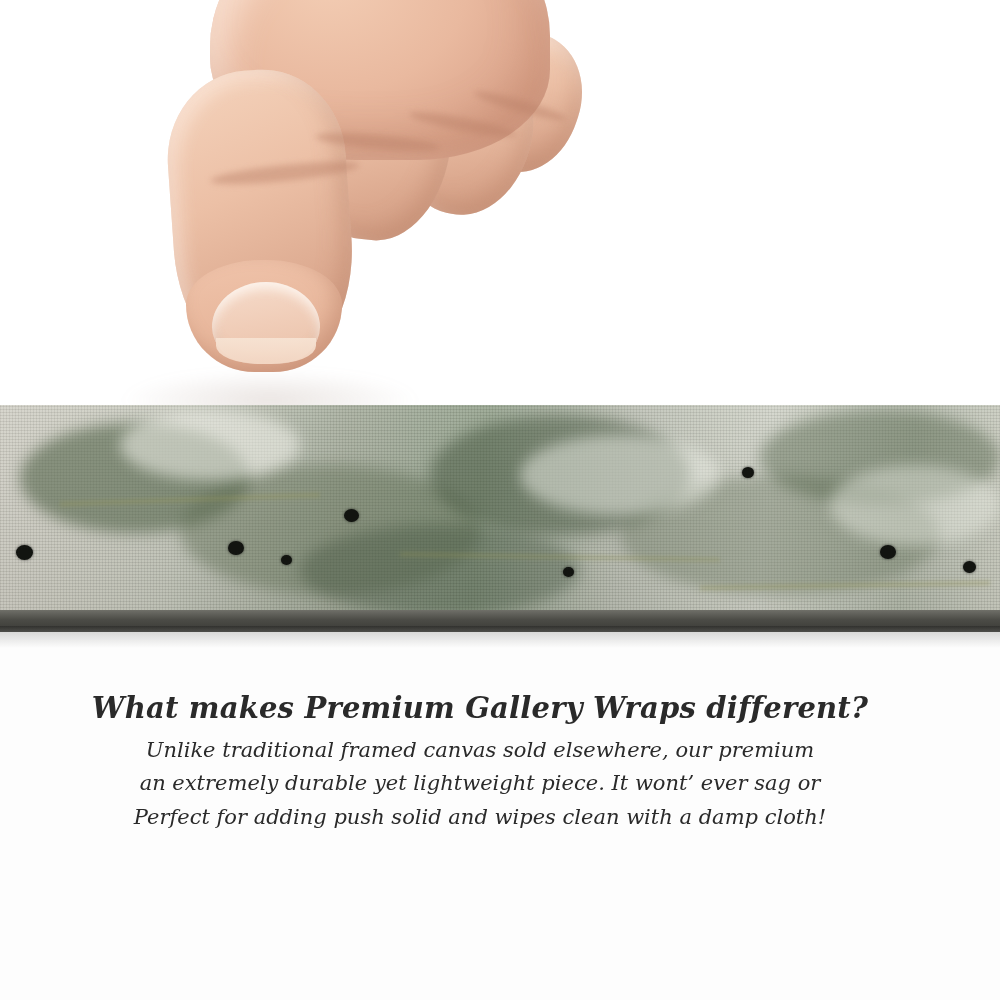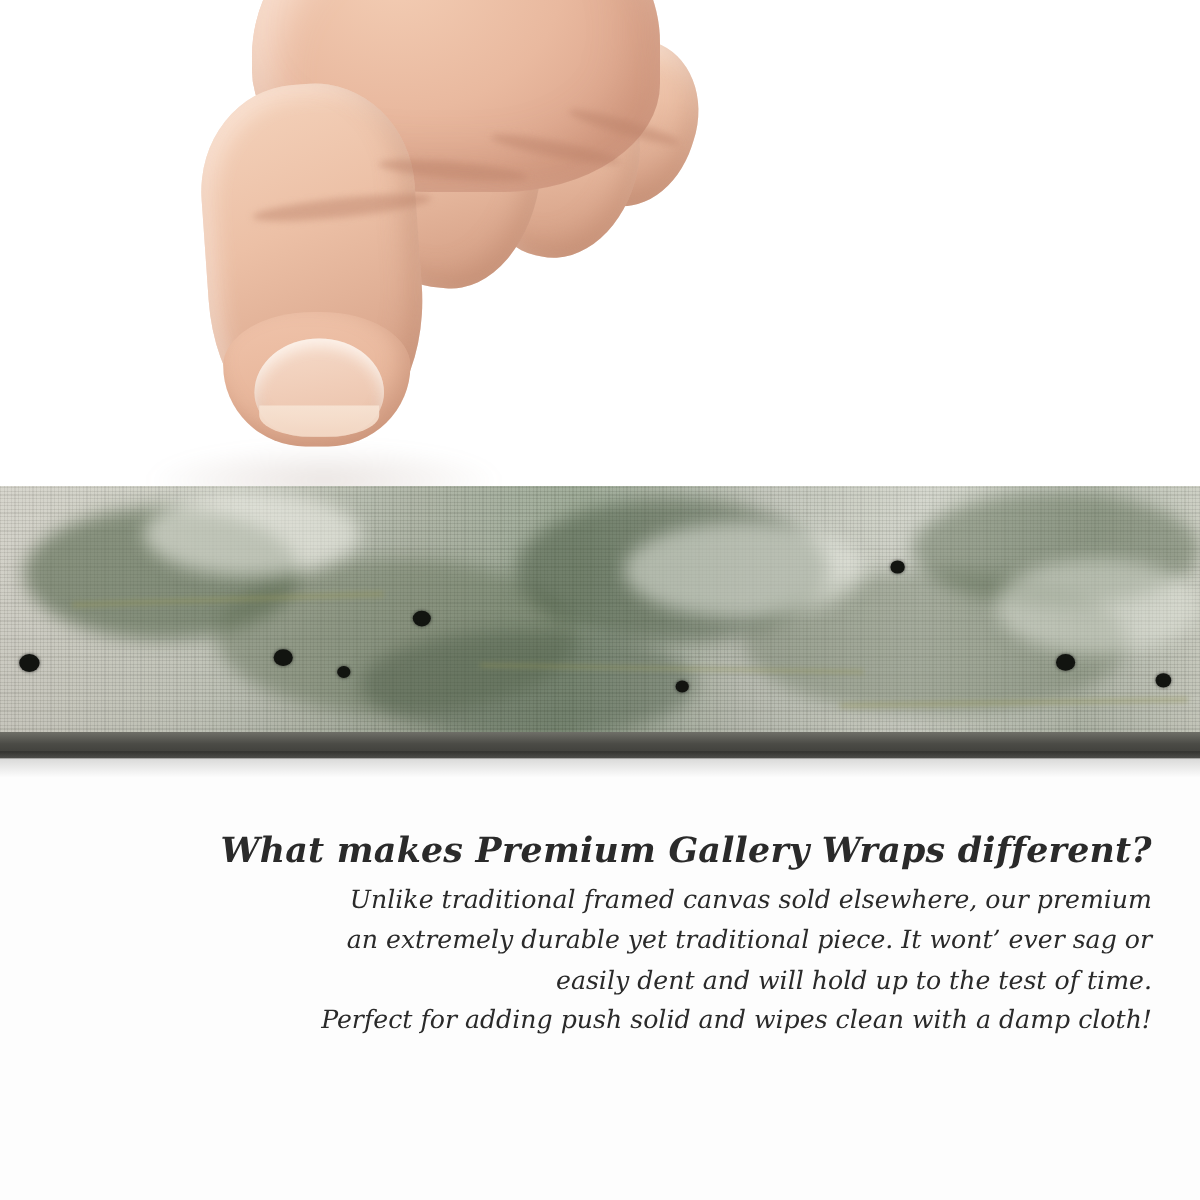--- a/index.html
+++ b/index.html
@@ -181,21 +181,21 @@
     width: 1000px; height: 16px;
     background: linear-gradient(180deg, rgba(90,90,85,0.22) 0%, rgba(255,255,255,0) 100%);
   }
 
   
   .caption {
     position: absolute;
     left: 0;
     top: 690px;
     width: 960px;
-    text-align: right;
+    text-align: center;
     color: #2a2a2a;
     font-family: "DejaVu Serif", serif;
     font-style: italic;
   }
   .caption-title {
     font-size: 29px;
     font-weight: 700;
     letter-spacing: 0.2px;
     margin: 0 0 8px 0;
     line-height: 1.25;
@@ -256,19 +256,18 @@
     <div class="dot" style="left:963px; top:156px; width:13px; height:12px;"></div>
   </div>
 
   <div class="canvas-bottom-edge"></div>
   <div class="strip-drop-shadow"></div>
 
   <div class="caption">
     <h2 class="caption-title">What makes Premium Gallery Wraps different?</h2>
     <div class="caption-body">
       <p>Unlike traditional framed canvas sold elsewhere, our premium</p>
-      <p>an extremely durable yet traditional piece. It wont’ ever sag or</p>
-      <p>easily dent and will hold up to the test of time.</p>
+      <p>an extremely durable yet lightweight piece. It wont’ ever sag or</p>
       <p>Perfect for adding push solid and wipes clean with a damp cloth!</p>
     </div>
   </div>
 
 </div>
 
 </body></html>

